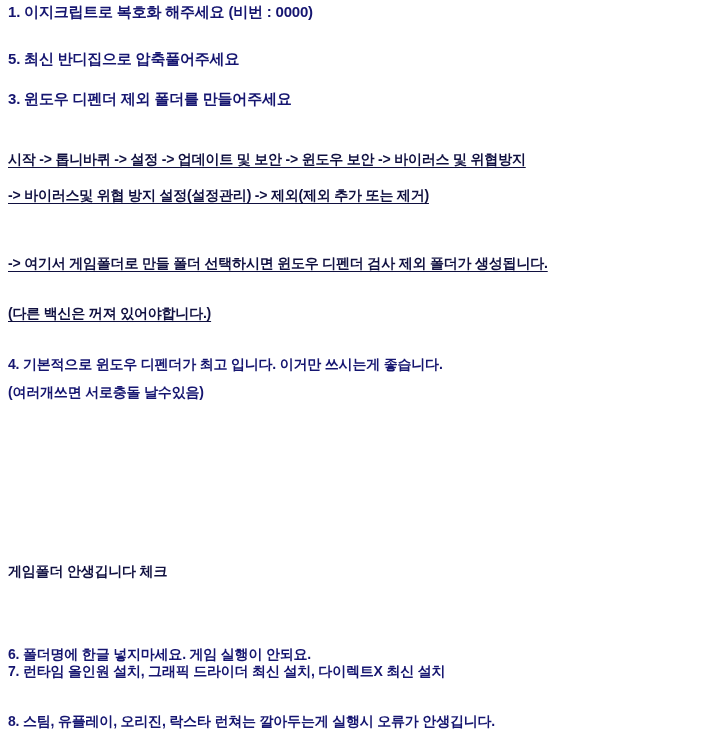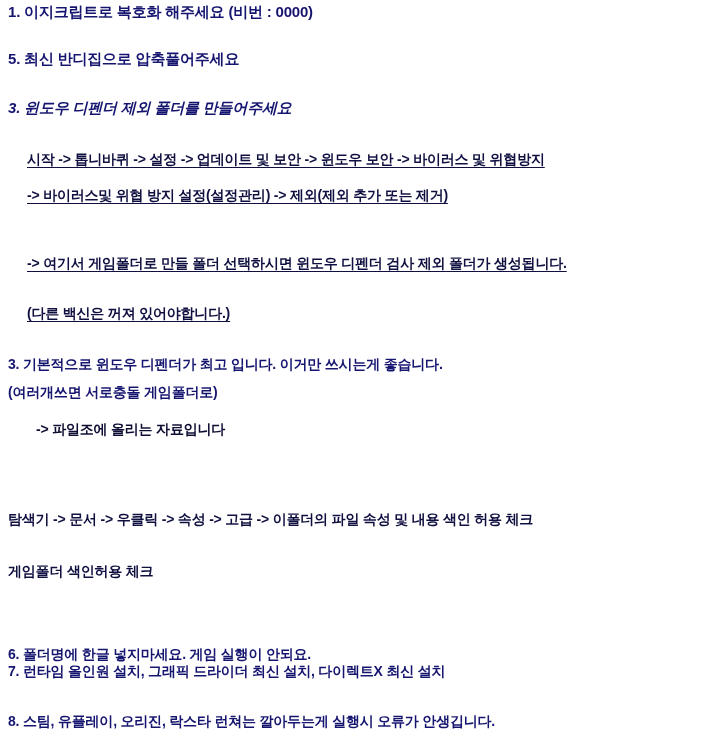--- a/index.html
+++ b/index.html
@@ -25,34 +25,32 @@
     left: 8px;
     white-space: nowrap;
     font-weight: bold;
     letter-spacing: -0.2px;
   }
   .c-navy   { color: #151570; }
   .c-dark   { color: #101040; }
   .c-black  { color: #0d0d33; }
   .sz-15 { font-size: 15px; }
   .sz-14 { font-size: 14px; }
-  .underline { text-decoration: underline; text-underline-offset: 3px; margin-left: 19px; }
+  .underline { text-decoration: underline; text-underline-offset: 3px; }
 </style>
 </head>
 <body>
 
 <div id="doc">
   <div class="line sz-15 c-navy" style="top:3px;">1. 이지크립트로 복호화 해주세요 (비번 : 0000)</div>
   <div class="line sz-15 c-navy" style="top:50px;">5. 최신 반디집으로 압축풀어주세요</div>
-  <div class="line sz-15 c-navy" style="top:99px;font-style:italic;">3. 윈도우 디펜더 제외 폴더를 만들어주세요</div>
+  <div class="line sz-15 c-navy" style="top:90px;">3. 윈도우 디펜더 제외 폴더를 만들어주세요</div>
   <div class="line sz-14 c-dark underline" style="top:151px;">시작 -&gt; 톱니바퀴 -&gt; 설정 -&gt; 업데이트 및 보안 -&gt; 윈도우 보안 -&gt; 바이러스 및 위협방지</div>
   <div class="line sz-14 c-dark underline" style="top:187px;">-&gt; 바이러스및 위협 방지 설정(설정관리) -&gt; 제외(제외 추가 또는 제거)</div>
   <div class="line sz-14 c-dark underline" style="top:305px;">(다른 백신은 꺼져 있어야합니다.)</div>
   <div class="line sz-14 c-dark underline" style="top:255px;">-&gt; 여기서 게임폴더로 만들 폴더 선택하시면 윈도우 디펜더 검사 제외 폴더가 생성됩니다.</div>
-  <div class="line sz-14 c-navy" style="top:356px;">3. 기본적으로 윈도우 디펜더가 최고 입니다. 이거만 쓰시는게 좋습니다.</div>
-  <div class="line sz-14 c-navy" style="top:384px;">(여러개쓰면 서로충돌 게임폴더로)</div>
-  <div class="line sz-14 c-black" style="top:421px; left:36px;">-&gt; 파일조에 올리는 자료입니다</div>
-  <div class="line sz-14 c-dark" style="top:511px;">탐색기 -&gt; 문서 -&gt; 우클릭 -&gt; 속성 -&gt; 고급 -&gt; 이폴더의 파일 속성 및 내용 색인 허용 체크</div>
-  <div class="line sz-14 c-dark" style="top:563px;">게임폴더 색인허용 체크</div>
+  <div class="line sz-14 c-navy" style="top:356px;">4. 기본적으로 윈도우 디펜더가 최고 입니다. 이거만 쓰시는게 좋습니다.</div>
+  <div class="line sz-14 c-navy" style="top:384px;">(여러개쓰면 서로충돌 날수있음)</div>
+  <div class="line sz-14 c-dark" style="top:563px;">게임폴더 안생깁니다 체크</div>
   <div class="line sz-14 c-navy" style="top:614px;margin-top:32px;">6. 폴더명에 한글 넣지마세요. 게임 실행이 안되요.</div>
   <div class="line sz-14 c-navy" style="top:663px;">7. 런타임 올인원 설치, 그래픽 드라이더 최신 설치, 다이렉트X 최신 설치</div>
   <div class="line sz-14 c-navy" style="top:713px;text-align:right;">8. 스팀, 유플레이, 오리진, 락스타 런쳐는 깔아두는게 실행시 오류가 안생깁니다.</div>
 </div>
 
 </body></html>

